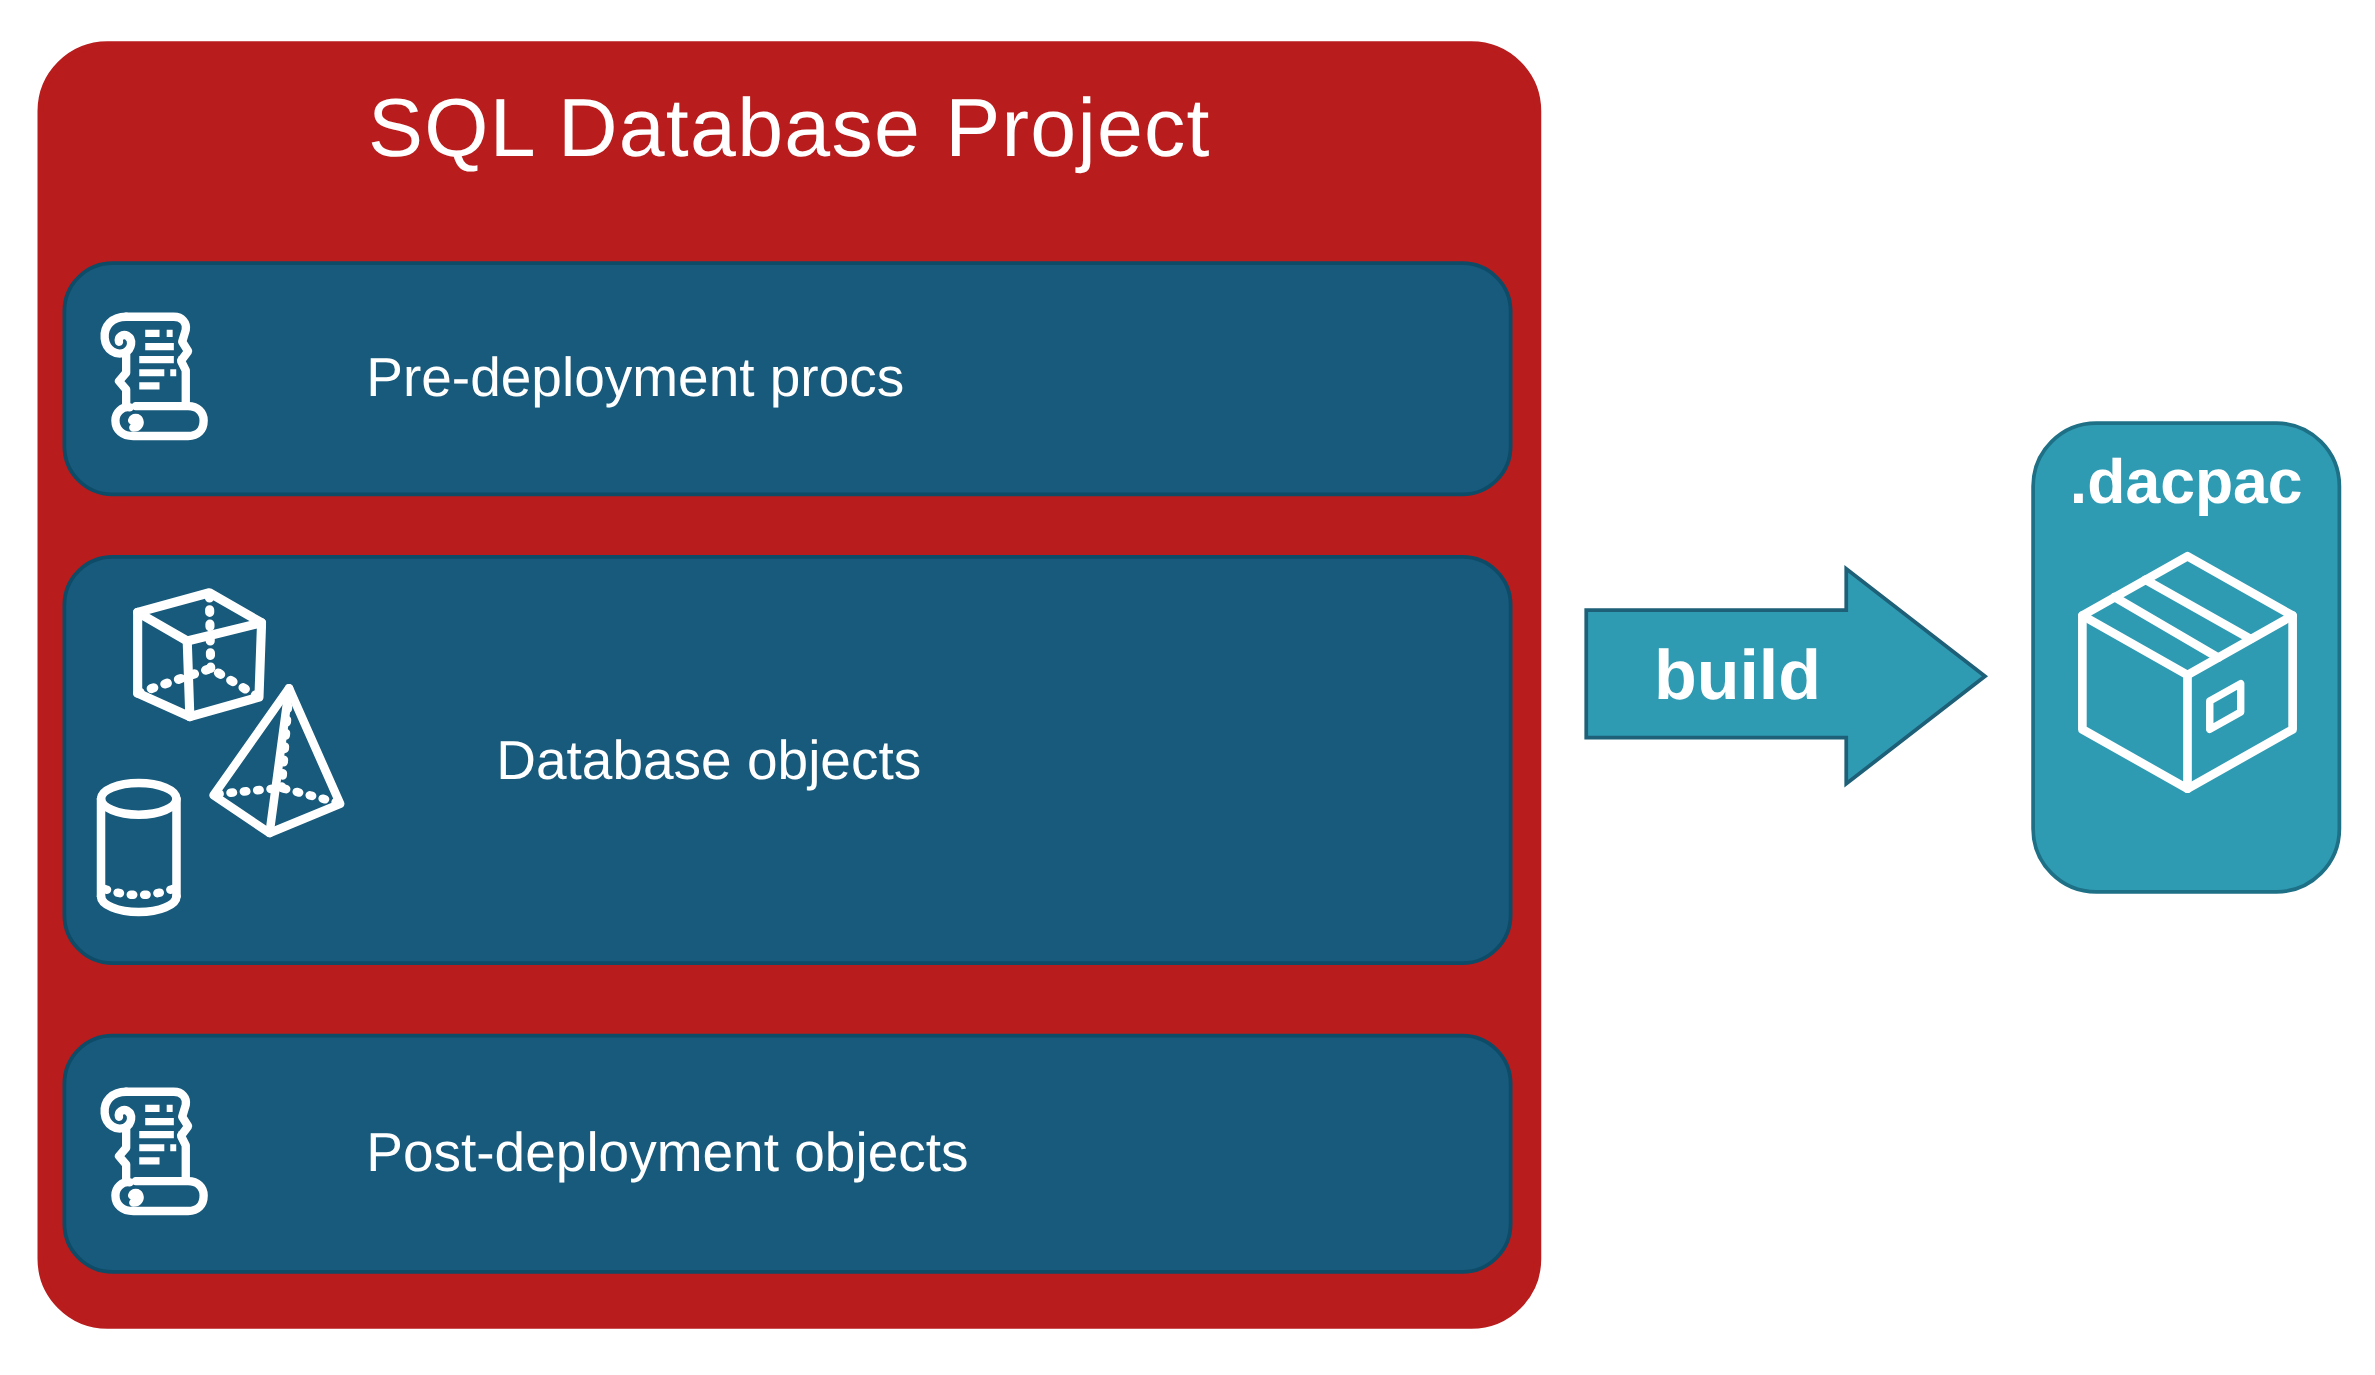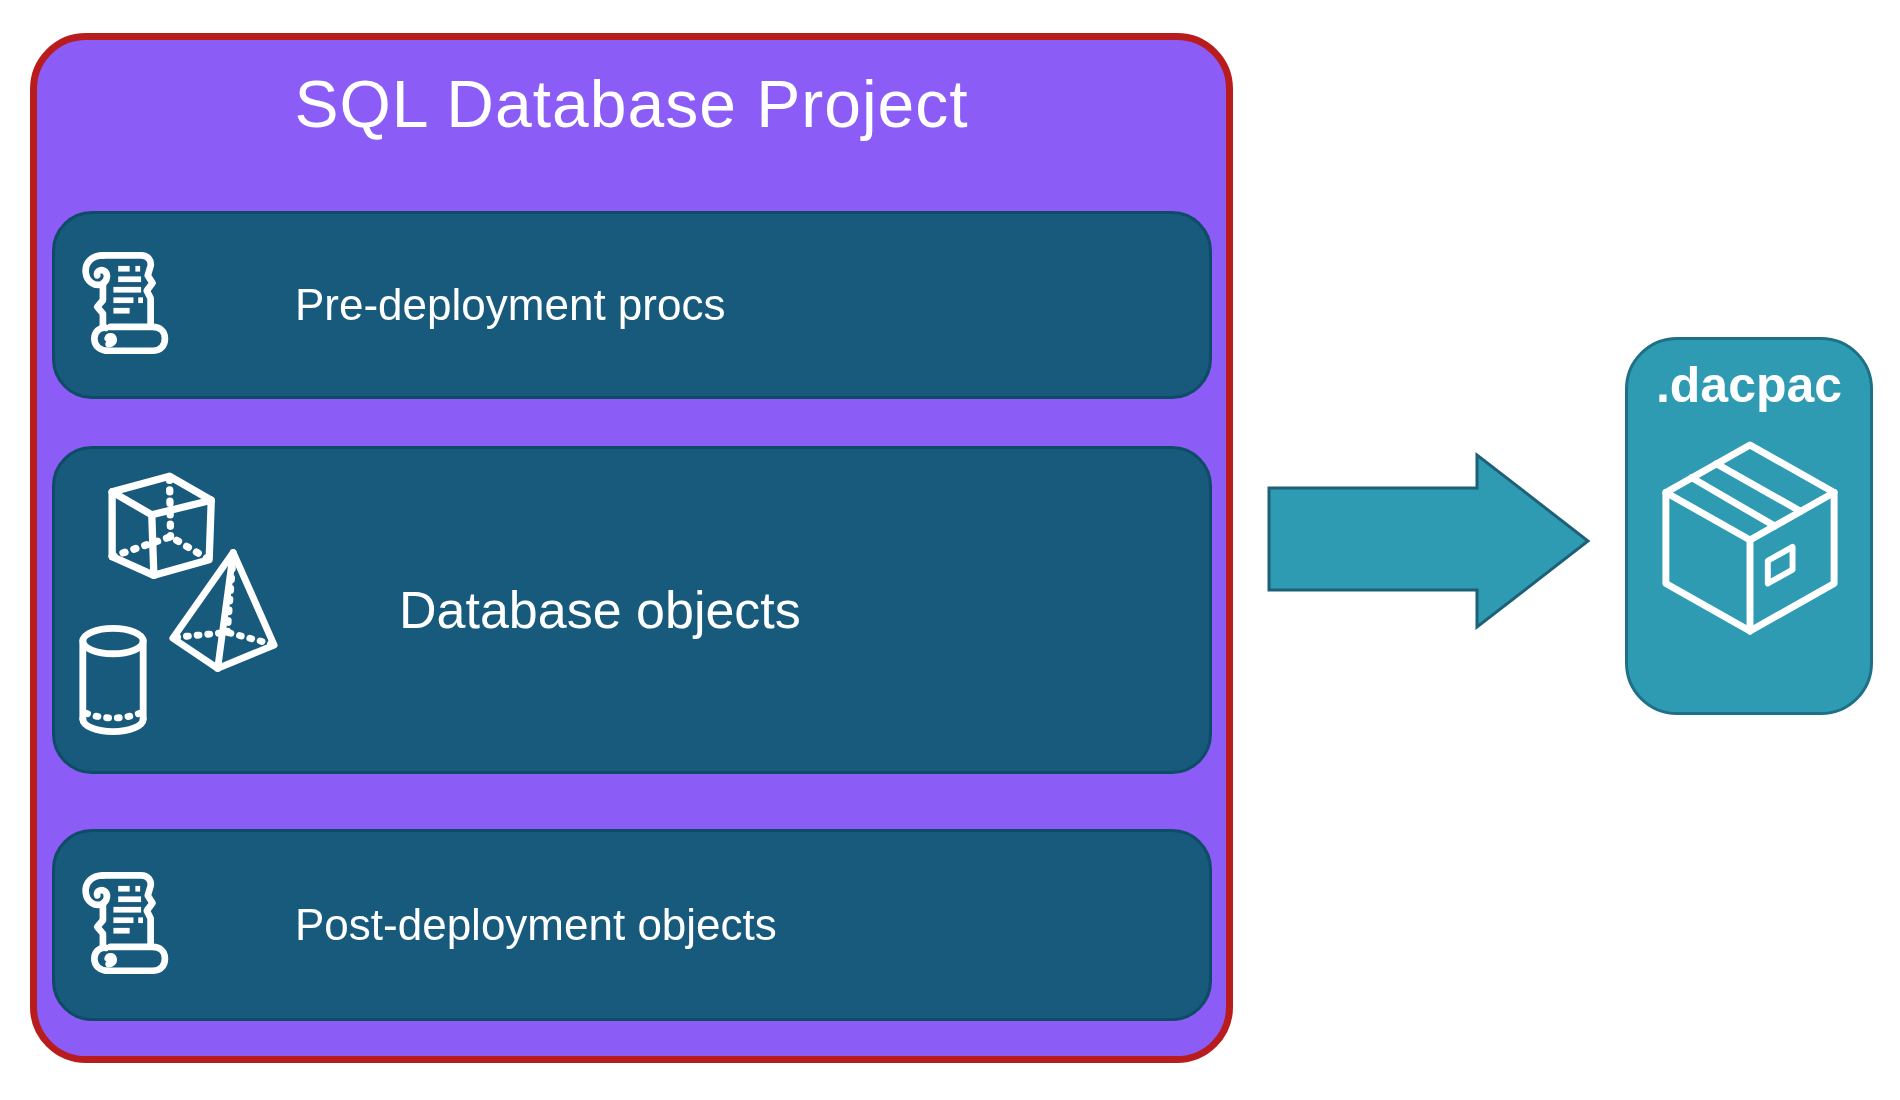--- a/index.html
+++ b/index.html
@@ -3,21 +3,21 @@
 <meta charset="utf-8">
 <style>
   html,body{margin:0;padding:0;background:#ffffff;}
   #canvas{
     position:relative;width:1900px;height:1100px;background:#ffffff;overflow:hidden;
     font-family:"Liberation Sans", sans-serif;
   }
   
   .project-box{
     position:absolute;left:30px;top:33px;width:1203px;height:1030px;
-    background:#8b5cf6;border:7px solid #b91c1c;border-radius:56px;
+    background:#b91c1c;border:5px solid #b91c1c;border-radius:56px;
     box-sizing:border-box;
   }
   .project-title{
     position:absolute;left:0;top:26px;width:100%;text-align:center;
     color:#ffffff;font-size:66px;font-weight:400;letter-spacing:1px;
   }
   
   .inner-box{
     position:absolute;left:15px;width:1160px;
     background:#175a7c;border:3px solid #0e4b67;border-radius:40px;
@@ -27,21 +27,21 @@
   .box-objects{top:406px;height:328px;}
   .box-post{top:789px;height:192px;}
   .script-icon{
     position:absolute;left:18px;top:50%;transform:translateY(-50%);
     width:98px;height:124px;
   }
   .inner-label{
     margin-left:240px;color:#ffffff;font-size:44px;font-weight:400;
   }
   .objects-label{
-    margin-left:344px;color:#ffffff;font-size:52px;font-weight:400;line-height:57px;
+    margin-left:344px;color:#ffffff;font-size:44px;font-weight:400;line-height:57px;
   }
   .obj-icon{position:absolute;}
   .cube-icon{left:44px;top:22px;width:116px;height:120px;}
   .pyramid-icon{left:112px;top:96px;width:112px;height:130px;}
   .cylinder-icon{left:21px;top:173px;width:74px;height:118px;}
   
   .build-arrow{
     position:absolute;left:1262px;top:450px;width:330px;height:186px;
   }
   .build-arrow svg{position:absolute;left:0;top:0;width:100%;height:100%;}
@@ -147,20 +147,21 @@
         </g>
       </svg>
       <div class="inner-label">Post-deployment objects</div>
     </div>
   </div>
 
   <div class="build-arrow">
     <svg viewBox="0 0 330 186">
       <polygon points="7,38 215,38 215,5 326,91 215,177 215,140 7,140" fill="#2f9bb3" stroke="#1d6077" stroke-width="3" stroke-linejoin="miter"></polygon>
     </svg>
+    <div class="build-label">build</div>
   </div>
 
   <div class="dacpac-box">
     <div class="dacpac-label">.dacpac</div>
     <svg class="package-icon" viewBox="0 0 190 210">
       <g class="stroke-icon" stroke-width="7">
         <path d="M95 12 L180 60 L95 108 L10 60 Z"></path>
         <path d="M10 60 L10 152 L95 200 L95 108"></path>
         <path d="M95 200 L180 152 L180 60"></path>
         <path d="M61 31 L146 79"></path>

